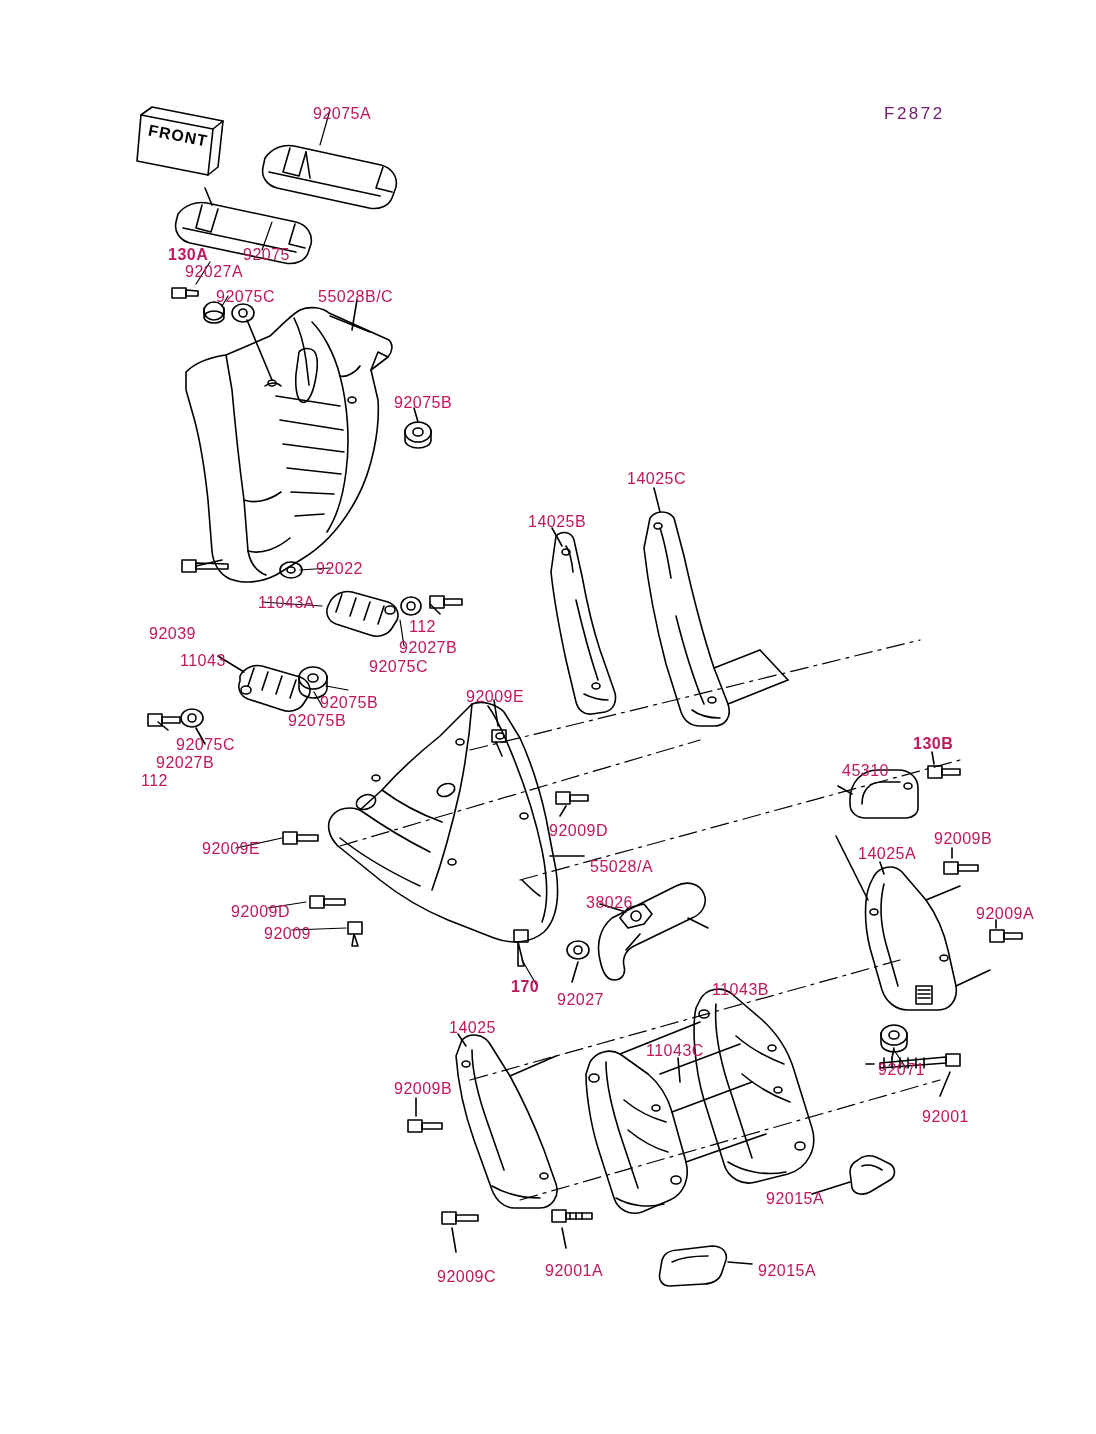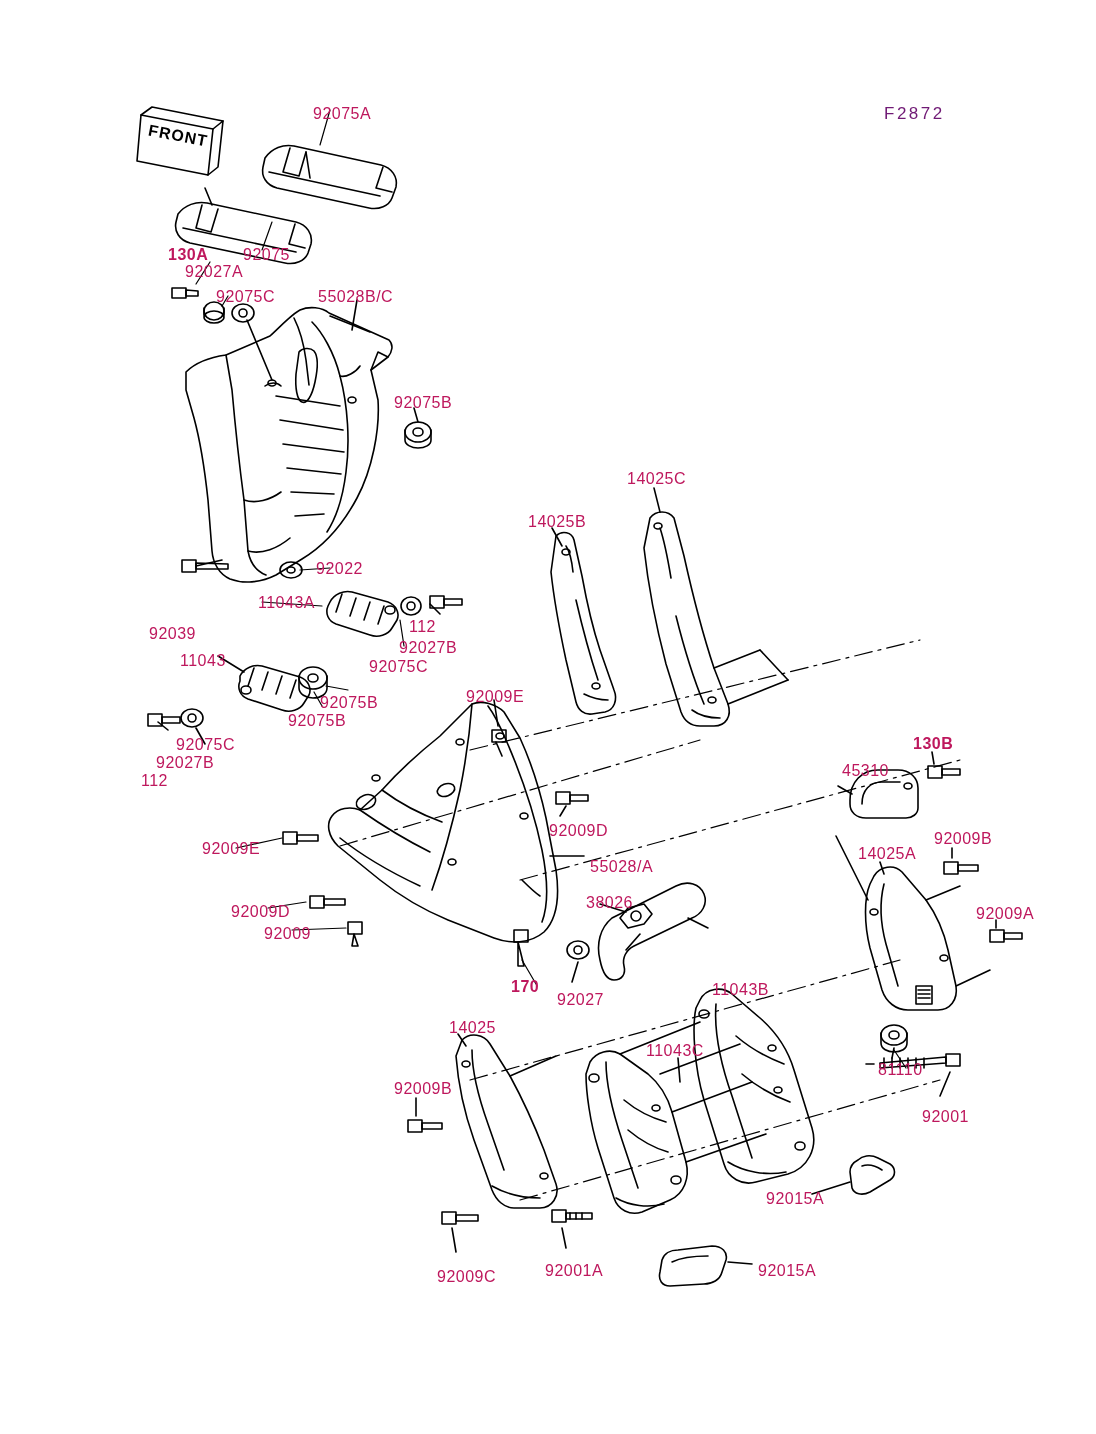--- a/index.html
+++ b/index.html
@@ -434,21 +434,21 @@
       <div class="label" style="left: 202px; top: 840px;">92009E</div>
       <div class="label" style="left: 590px; top: 858px;">55028/A</div>
       <div class="label" style="left: 586px; top: 894px;">38026</div>
       <div class="label" style="left: 231px; top: 903px;">92009D</div>
       <div class="label" style="left: 264px; top: 925px;">92009</div>
       <div class="label" style="left: 712px; top: 941px; margin-top: 40px;">11043B</div>
       <div class="label" style="left: 976px; top: 905px;">92009A</div>
       <div class="label bold" style="left: 511px; top: 978px;">170</div>
       <div class="label" style="left: 557px; top: 991px;">92027</div>
       <div class="label" style="left: 449px; top: 1019px;">14025</div>
-      <div class="label" style="left: 878px; top: 1061px;">81110</div>
+      <div class="label" style="left: 878px; top: 1061px;">92071</div>
       <div class="label" style="left: 646px; top: 1042px;">11043C</div>
       <div class="label" style="left: 394px; top: 1080px;">92009B</div>
       <div class="label" style="left: 922px; top: 1108px;">92001</div>
       <div class="label" style="left: 766px; top: 1190px;">92015A</div>
       <div class="label" style="left: 758px; top: 1262px;">92015A</div>
       <div class="label" style="left: 437px; top: 1268px;">92009C</div>
       <div class="label" style="left: 545px; top: 1262px;">92001A</div>
     </div>
 
 </div>

